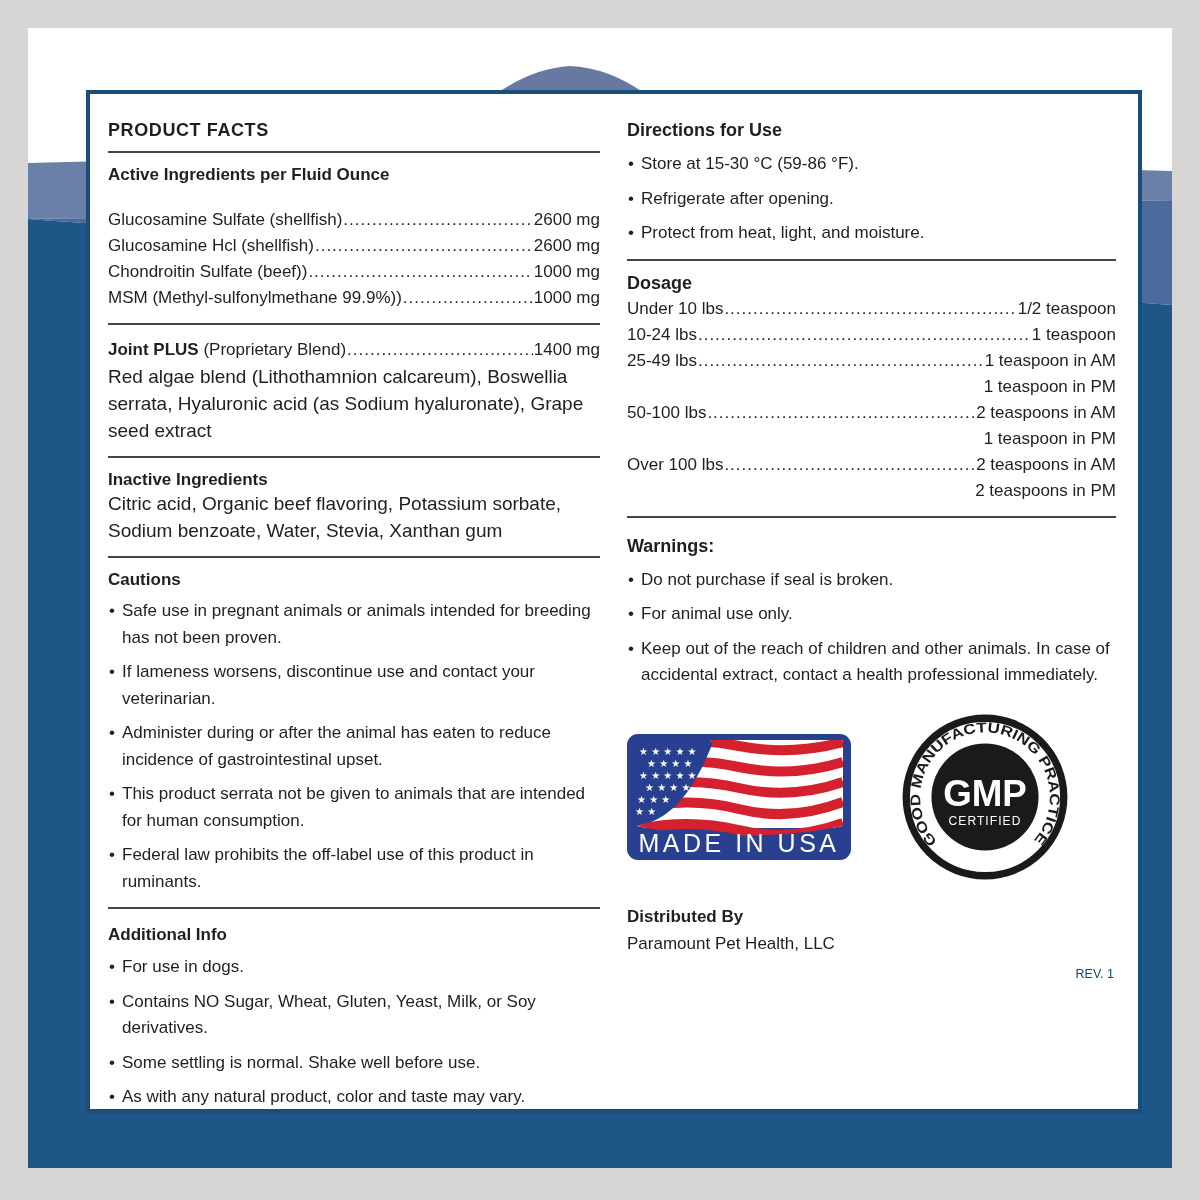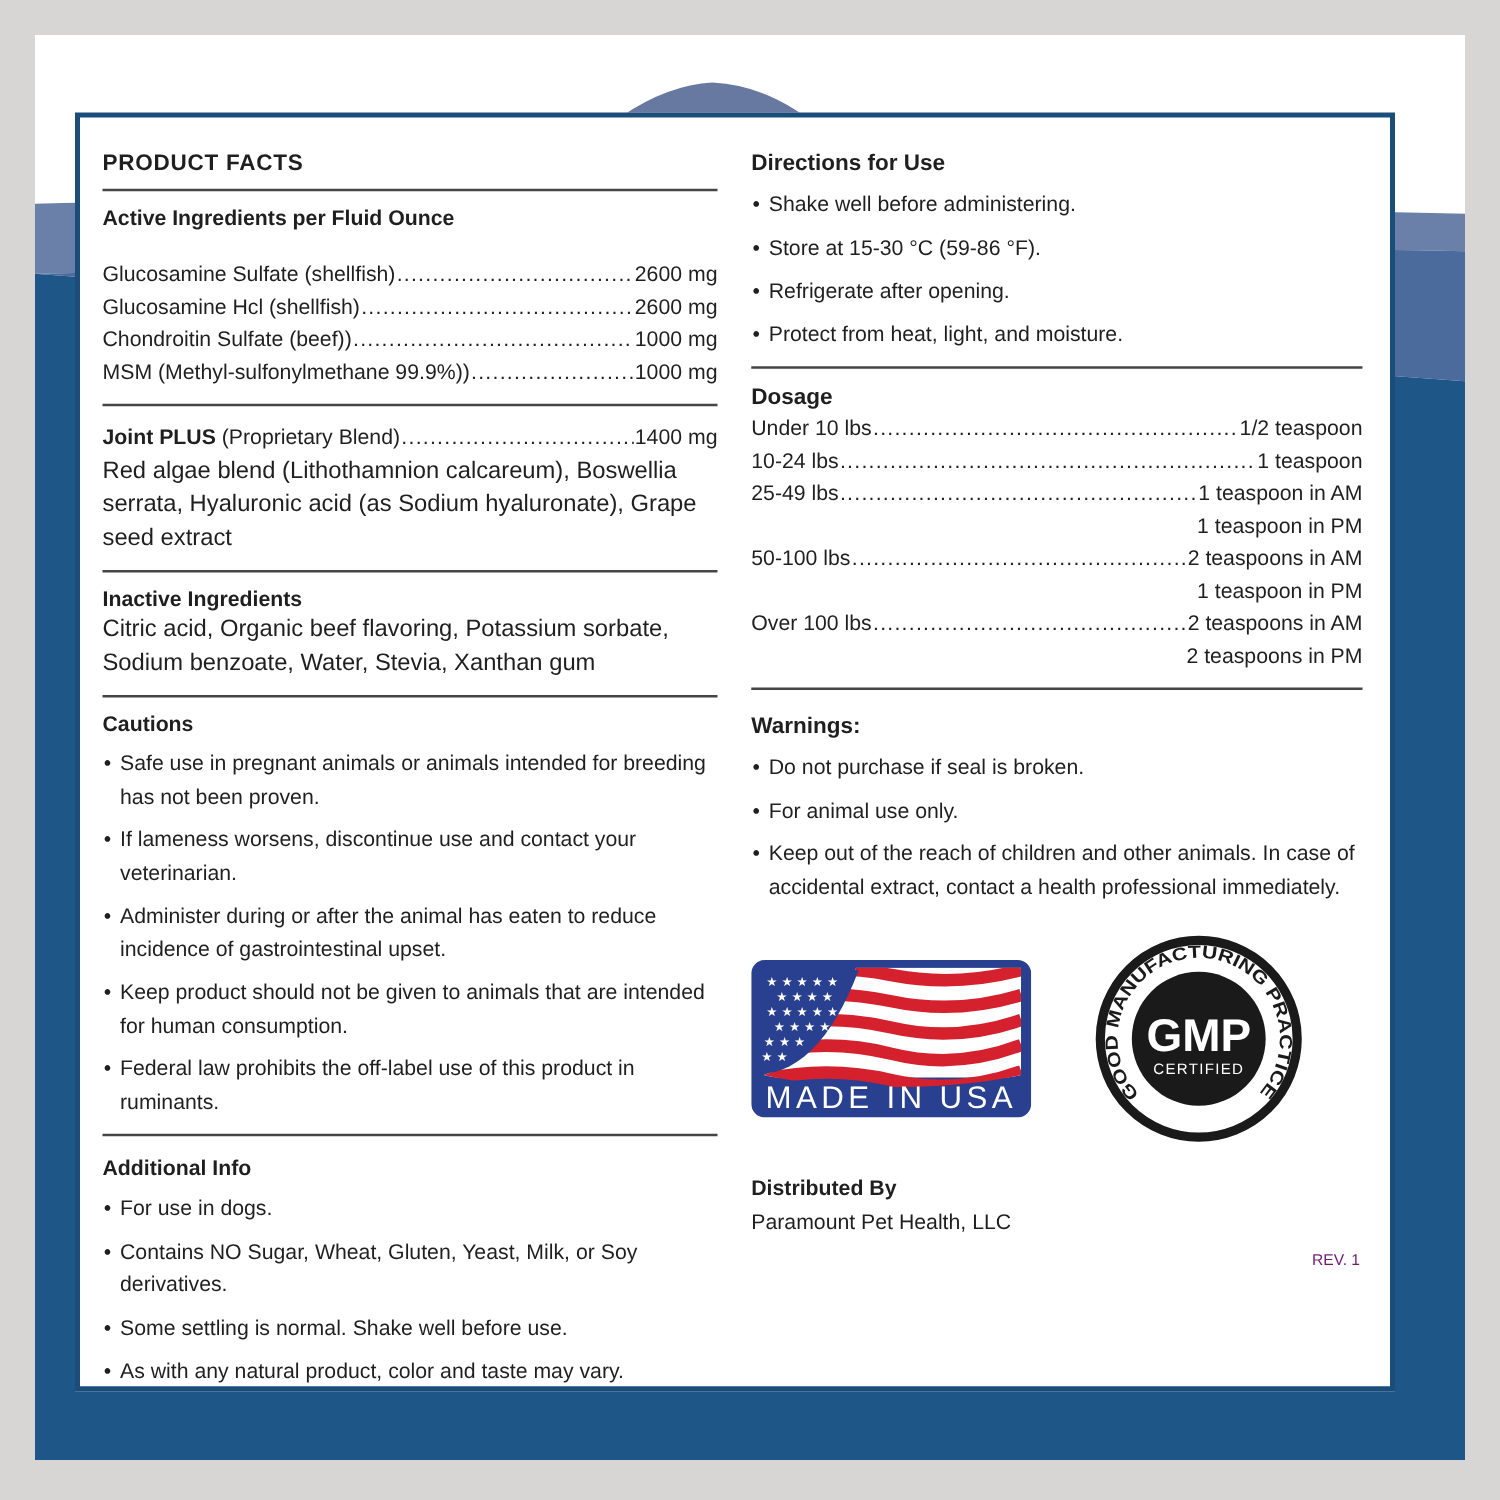--- a/index.html
+++ b/index.html
@@ -7,21 +7,21 @@
   body {
     font-family:"Liberation Sans", sans-serif;
     color:#1f1f1f;
     background:#d8d5d5;
     position:relative;
     overflow:hidden;
   }
   #bg { position:absolute; left:0; top:0; width:1200px; height:1200px; }
 
   .panel {
-    position:absolute; left:60px; top:90px; width:1056px; height:1023px;
+    position:absolute; left:86px; top:90px; width:1056px; height:1023px;
     background:#ffffff; border:4px solid #1b4d7a;
     padding:26px 24px 0 18px;
     display:flex; gap:27px;
   }
   .col-left  { width:492px; flex:none; }
   .col-right { width:489px; flex:none; }
 
   .h1 { font-size:18px; font-weight:bold; letter-spacing:0.6px; }
   .h2 { font-size:17px; font-weight:bold; }
   hr.rule { border:none; border-top:2px solid #454545; margin:12px 0; }
@@ -39,21 +39,21 @@
     position:relative; padding-left:14px;
     font-size:17px; line-height:26.5px; margin-bottom:8px;
   }
   ul.bullets li::before { content:"\2022"; position:absolute; left:1px; }
 
   .badges { display:flex; align-items:center; gap:50px; margin-top:24px; }
 
   .distributed { margin-top:22px; font-size:17px; line-height:27px; }
   .distributed .h2 { line-height:27px; }
 
-  .rev { text-align:right; font-size:12.5px; color:#701a75; margin-top:10px; padding-right:2px; }
+  .rev { text-align:right; font-size:12.5px; color:#0c4a6e; margin-top:10px; padding-right:2px; }
 </style>
 </head>
 <body>
 
 <svg id="bg" viewBox="0 0 1200 1200" aria-hidden="true">
   <rect x="0" y="0" width="1200" height="1200" fill="#d8d5d5"></rect>
   <rect x="28" y="28" width="1144" height="1140" fill="#ffffff"></rect>
   <path d="M425,165 Q 498,70 570,66 Q 648,70 708,165 Z" fill="#6879a1"></path>
   <path d="M28,163 C 300,156 520,158 700,162 C 900,167 1050,168 1172,171 L1172,201 C 1000,198 800,196 600,205 C 400,214 200,216 28,219 Z" fill="#6b80a8"></path>
   <path d="M28,219 C 200,216 400,214 600,205 C 800,196 1000,198 1172,201 L1172,305 C 950,290 700,261 400,241 C 250,232 100,225 28,219 Z" fill="#4a6b9b"></path>
@@ -106,39 +106,38 @@
     <div class="h2">Inactive Ingredients</div>
     <div class="body-text" style="line-height:27px;">Citric acid, Organic beef flavoring, Potassium sorbate, Sodium benzoate, Water, Stevia, Xanthan gum</div>
 
     <hr class="rule">
 
     <div class="h2" style="margin-bottom:8px;">Cautions</div>
     <ul class="bullets">
       <li>Safe use in pregnant animals or animals intended for breeding has not been proven.</li>
       <li>If lameness worsens, discontinue use and contact your veterinarian.</li>
       <li>Administer during or after the animal has eaten to reduce incidence of gastrointestinal upset.</li>
-      <li>Keep product should not be given to animals that are intended for human consumption.</li>
+      <li>This product serrata not be given to animals that are intended for human consumption.</li>
       <li>Federal law prohibits the off-label use of this product in ruminants.</li>
     </ul>
 
     <hr class="rule">
 
     <div class="h2" style="margin-top:16px; margin-bottom:9px;">Additional Info</div>
     <ul class="bullets">
       <li>For use in dogs.</li>
       <li>Contains NO Sugar, Wheat, Gluten, Yeast, Milk, or Soy derivatives.</li>
       <li>Some settling is normal. Shake well before use.</li>
       <li>As with any natural product, color and taste may vary.</li>
     </ul>
   </div>
 
   <div class="col-right">
     <div class="h2" style="font-size:18px; margin-bottom:10px;">Directions for Use</div>
     <ul class="bullets">
-      <li>Shake well before administering.</li>
       <li>Store at 15-30 °C (59-86 °F).</li>
       <li>Refrigerate after opening.</li>
       <li>Protect from heat, light, and moisture.</li>
     </ul>
 
     <hr class="rule">
 
     <div class="h2" style="font-size:18px;">Dosage</div>
     <div style="margin-top:2px;">
       <div class="dotrow">

